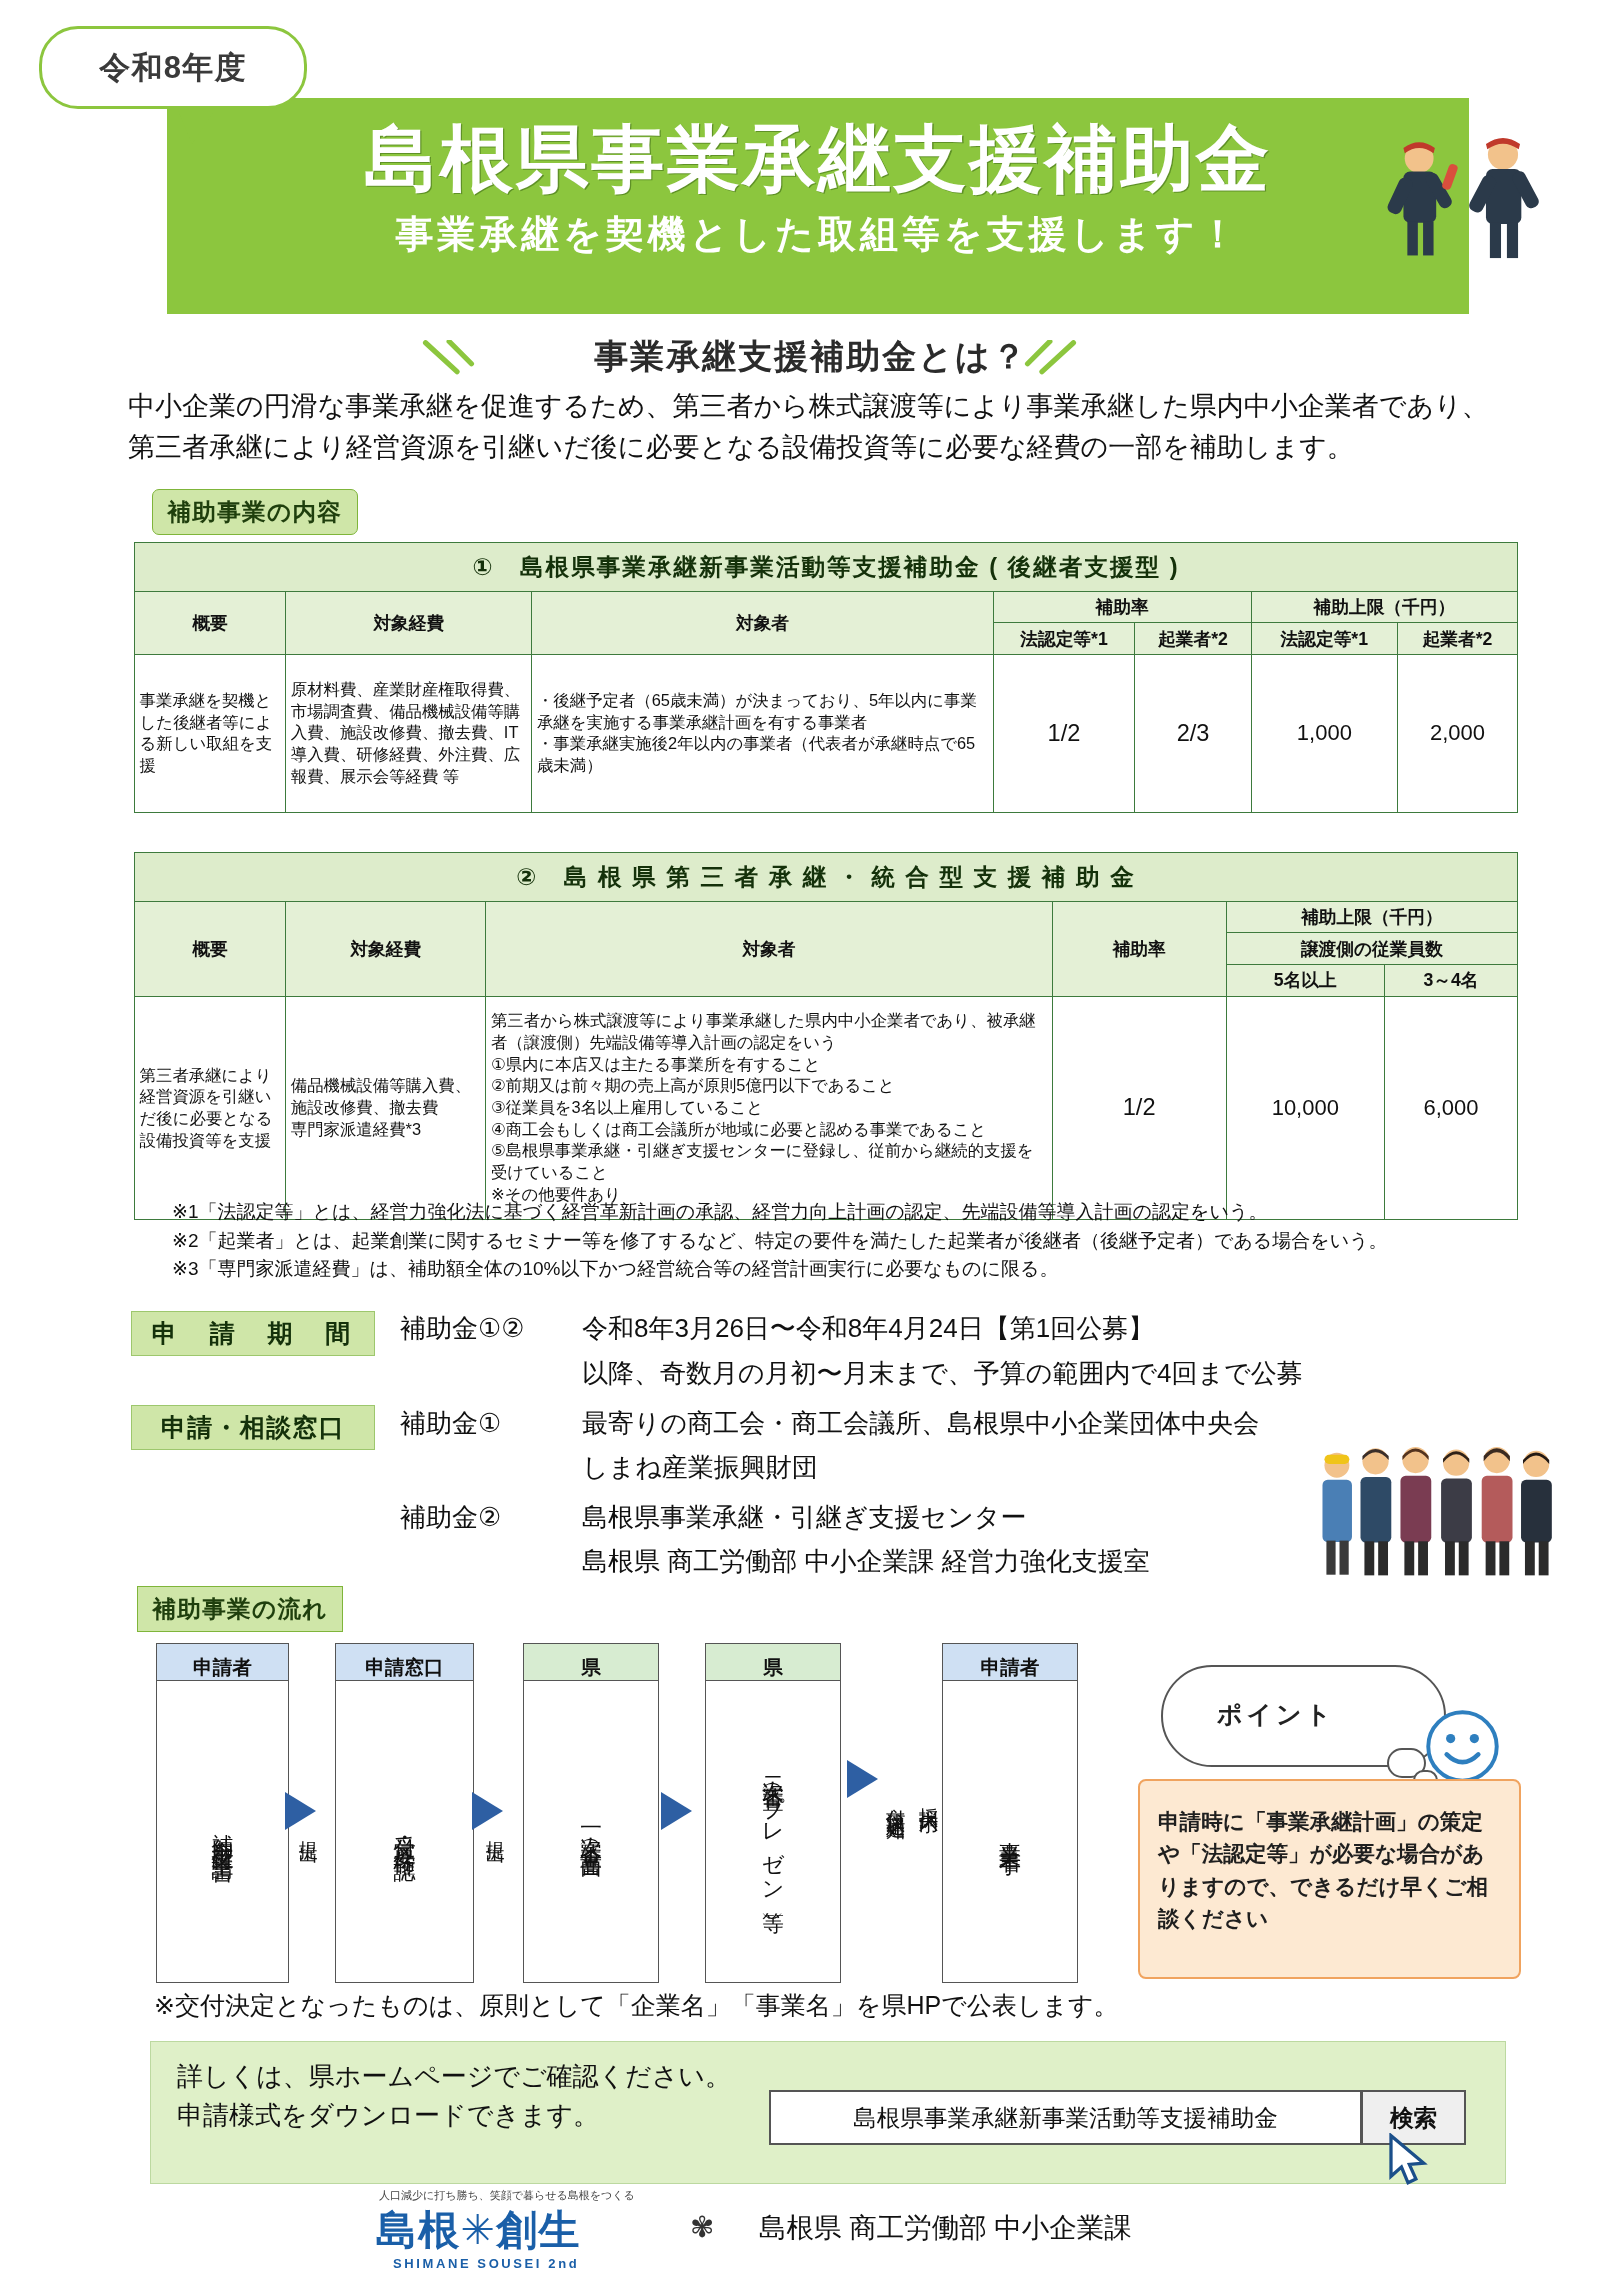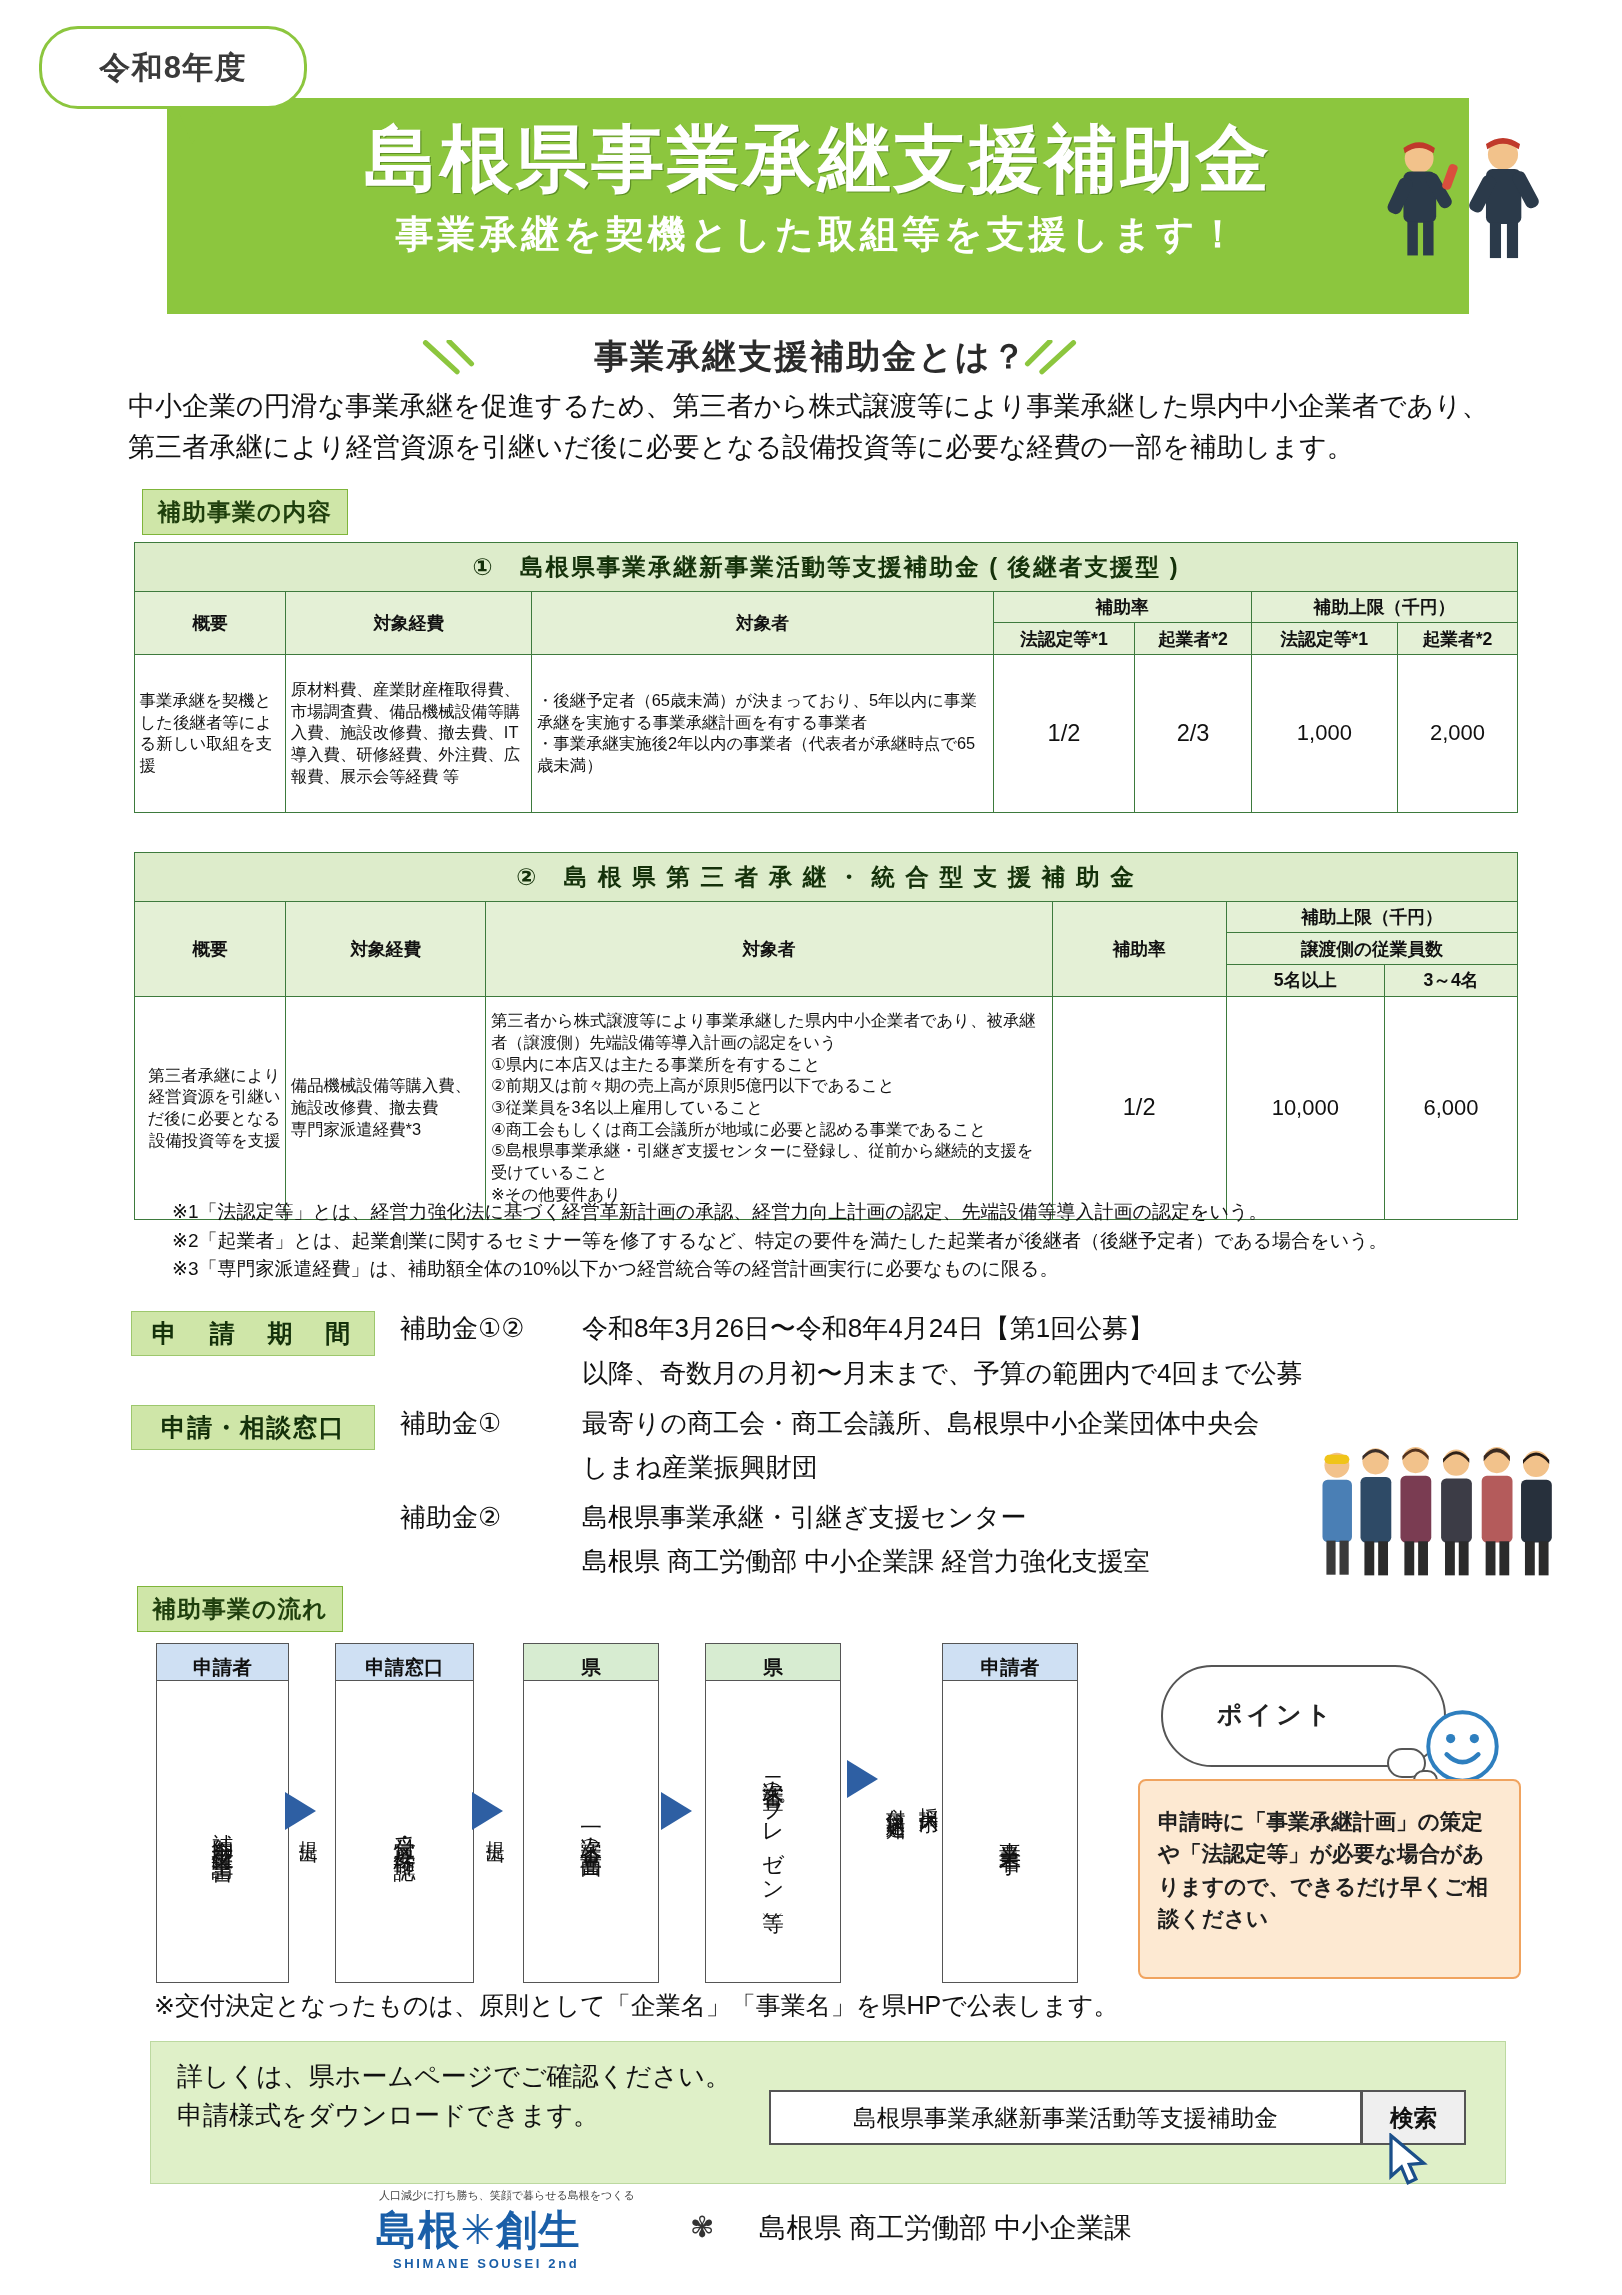--- a/index.html
+++ b/index.html
@@ -207,21 +207,21 @@
     <path d="M10 4 L58 48" stroke="#8cc63e" stroke-width="8" fill="none" stroke-linecap="round"></path>
     <path d="M46 2 L80 36" stroke="#8cc63e" stroke-width="8" fill="none" stroke-linecap="round"></path>
   </svg>
   <svg class="whatis-deco-r" viewBox="0 0 90 56">
     <path d="M80 4 L32 48" stroke="#8cc63e" stroke-width="8" fill="none" stroke-linecap="round"></path>
     <path d="M44 2 L10 36" stroke="#8cc63e" stroke-width="8" fill="none" stroke-linecap="round"></path>
   </svg>
   <div class="whatis-title">事業承継支援補助金とは？</div>
   <div class="whatis-body">中小企業の円滑な事業承継を促進するため、第三者から株式譲渡等により事業承継した県内中小企業者であり、第三者承継により経営資源を引継いだ後に必要となる設備投資等に必要な経費の一部を補助します。</div>
 
-  <div class="tag" style="left:142px;top:489px;">補助事業の内容</div>
+  <div class="tag" style="left:152px;top:489px;border-radius:7px;">補助事業の内容</div>
 
   <table class="tbl" style="left:134px;top:542px;width:1384px;">
     <tbody>
         <tr class="titlerow">
           <th colspan="7">①　島根県事業承継新事業活動等支援補助金 ( 後継者支援型 )</th>
         </tr>
     <tr class="hdrrow">
       <th rowspan="2" style="width:141px;">概要</th>
       <th rowspan="2" style="width:236px;">対象経費</th>
       <th rowspan="2" style="width:451px;">対象者</th>
@@ -260,21 +260,21 @@
       <th colspan="2" style="width:216px;">補助上限（千円）</th>
     </tr>
     <tr class="hdrrow">
       <th colspan="2">譲渡側の従業員数</th>
     </tr>
     <tr class="hdrrow">
       <th class="small">5名以上</th>
       <th class="small">3～4名</th>
     </tr>
     <tr>
-      <td class="celll" style="height:216px;text-align:right;">第三者承継により経営資源を引継いだ後に必要となる設備投資等を支援</td>
+      <td class="celll" style="height:216px;">第三者承継により経営資源を引継いだ後に必要となる設備投資等を支援</td>
       <td class="celll" style="white-space:pre-line;">備品機械設備等購入費、施設改修費、撤去費
 専門家派遣経費*3</td>
       <td class="celll" style="white-space:pre-line;">第三者から株式譲渡等により事業承継した県内中小企業者であり、被承継者（譲渡側）先端設備等導入計画の認定をいう
 ①県内に本店又は主たる事業所を有すること
 ②前期又は前々期の売上高が原則5億円以下であること
 ③従業員を3名以上雇用していること
 ④商工会もしくは商工会議所が地域に必要と認める事業であること
 ⑤島根県事業承継・引継ぎ支援センターに登録し、従前から継続的支援を受けていること
 ※その他要件あり</td>
       <td class="cellc" style="font-size:23.6px;">1/2</td>

